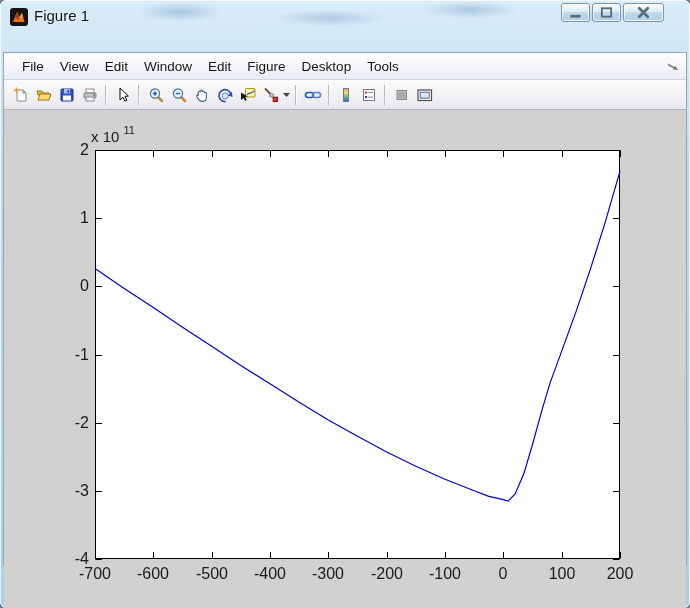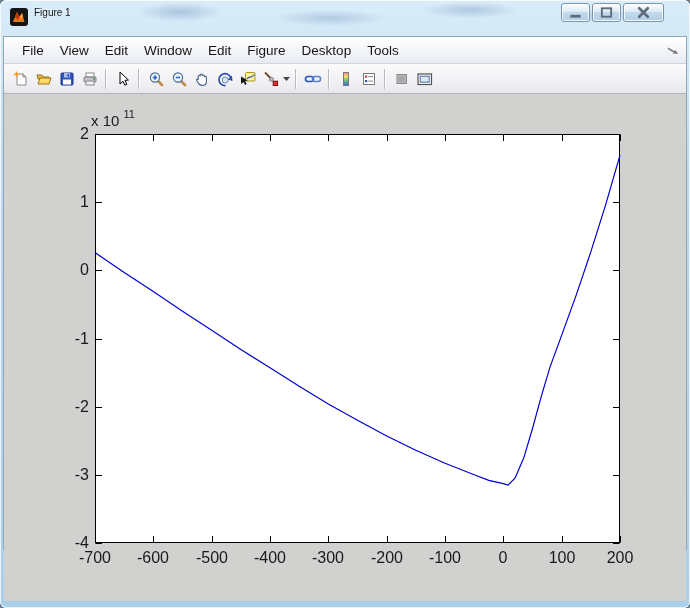--- a/index.html
+++ b/index.html
@@ -15,33 +15,33 @@
   .window::before{ 
     content:"";position:absolute;left:0;top:0;width:100%;height:36px;pointer-events:none;
     background:
       radial-gradient(60px 14px at 180px 12px, rgba(70,110,160,.30), rgba(70,110,160,0) 70%),
       radial-gradient(80px 12px at 330px 18px, rgba(70,110,160,.25), rgba(70,110,160,0) 70%),
       radial-gradient(70px 12px at 470px 10px, rgba(70,110,160,.28), rgba(70,110,160,0) 70%),
       radial-gradient(50px 10px at 600px 16px, rgba(70,110,160,.22), rgba(70,110,160,0) 70%);
   }
   .titlebar{position:relative;height:37px;}
   .app-icon{position:absolute;left:10px;top:8px;width:18px;height:18px;}
-  .title-text{position:absolute;left:34px;top:7px;font-size:10px;color:#101418;
+  .title-text{position:absolute;left:34px;top:7px;font-size:15px;color:#101418;
     text-shadow:0 0 4px rgba(255,255,255,.9);}
   .win-controls{position:absolute;top:3px;right:26px;display:flex;gap:2px;z-index:5;}
   .win-btn{
     height:19px;border:1px solid #7d95aa;border-radius:3px;
     background:linear-gradient(#fdfeff,#dcebf6 45%,#c2d9ec 50%,#b1cfe7);
     display:flex;align-items:center;justify-content:center;padding:0;cursor:default;
     box-shadow:inset 0 0 0 1px rgba(255,255,255,.8);
   }
   .win-btn.min,.win-btn.max{width:29px;}
   .win-btn.close{width:41px;}
   .client{
-    margin:0 4px 6px 4px;height:512px;background:#d1d1cf;
+    margin:16px 4px 6px 4px;height:512px;background:#d1d1cf;
     box-shadow:0 0 0 1px #93a6b6;
     position:relative;
   }
   .menubar{
     height:27px;display:flex;align-items:center;padding-left:10px;
     background:linear-gradient(#ffffff,#f2f4f8 60%,#e7ebf2);
     border-bottom:1px solid #cfd4dc;font-size:13.5px;color:#161616;position:relative;
   }
   .menu-item{padding:4px 8px;}
   .menu-overflow{position:absolute;right:6px;top:7px;width:14px;height:12px;}

